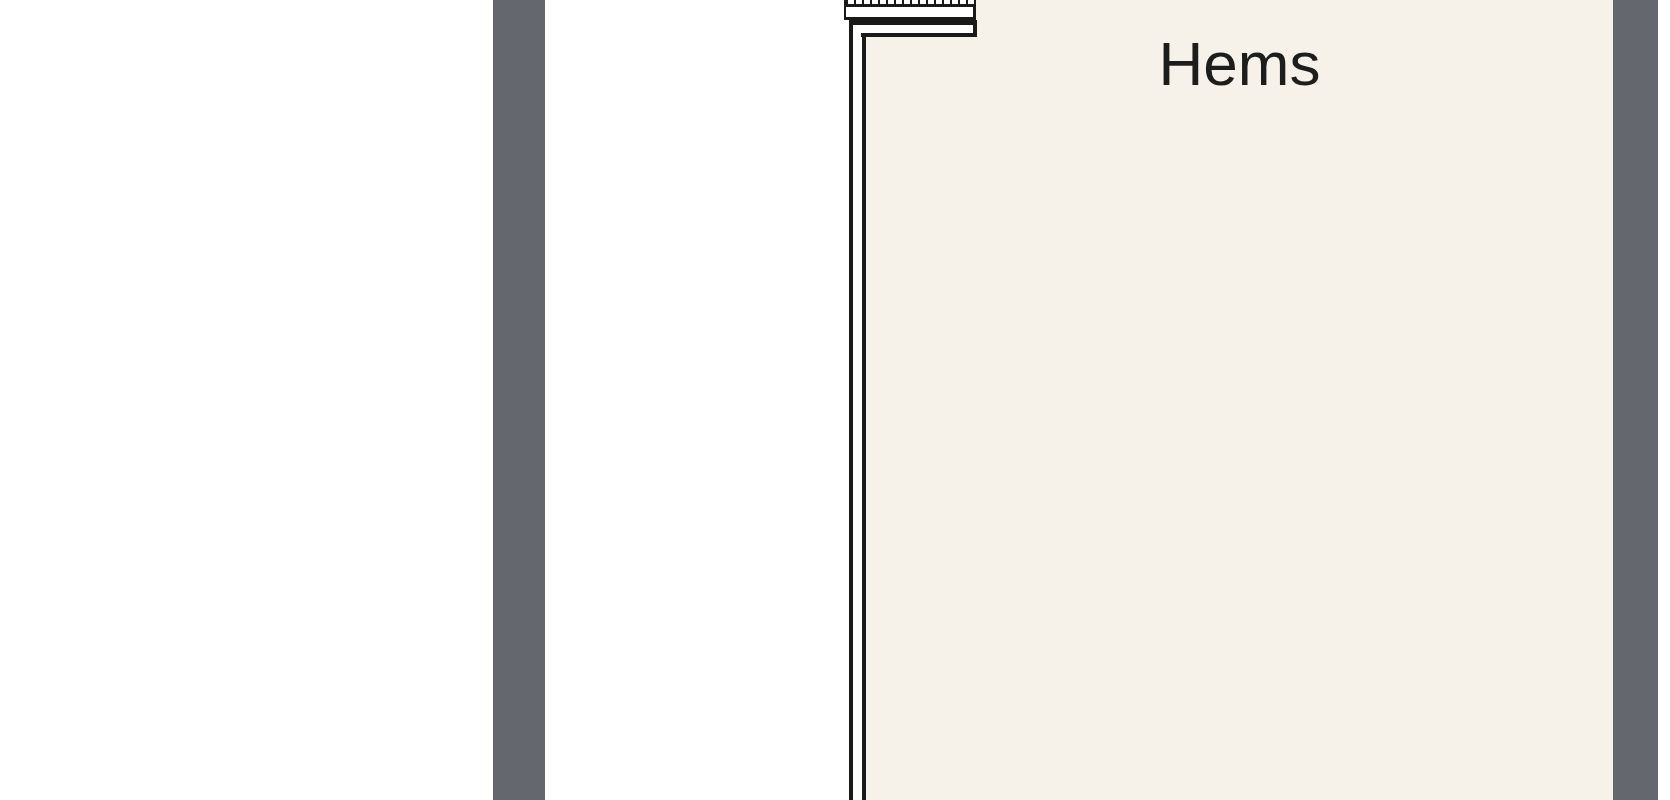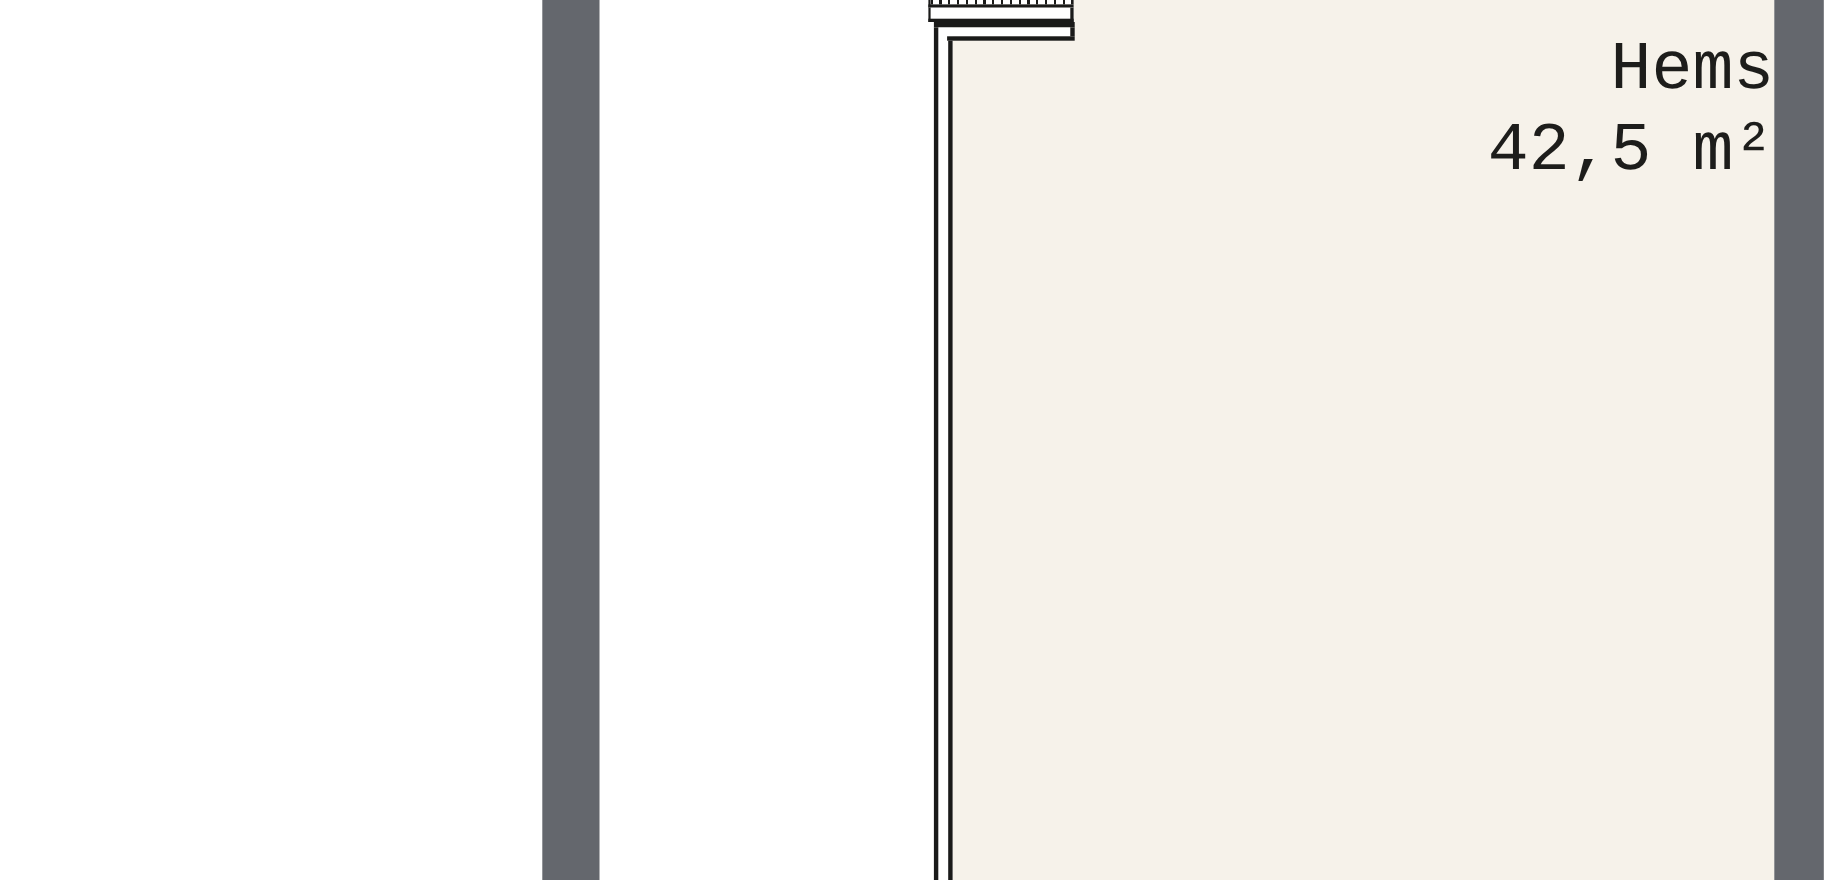--- a/index.html
+++ b/index.html
@@ -47,26 +47,25 @@
   .wall-top-outer{left:849px;top:20px;width:128px;height:5px;background:var(--line);}
   .wall-top-core {left:853px;top:25px;width:120px;height:8px;background:#ffffff;}
   .wall-top-inner{left:861px;top:33px;width:116px;height:4px;background:var(--line);}
   .wall-top-cap  {left:973px;top:25px;width:4px;height:8px;background:var(--line);}
   .wall-left-outer{left:849px;top:25px;width:4px;height:775px;background:var(--line);}
   .wall-left-inner{left:862px;top:37px;width:4px;height:763px;background:var(--line);}
 
   
   .room-label{
     left:866px;top:27px;width:747px;
-    text-align:right;
+    text-align:center;
     color:var(--text);
     font-size:62px;line-height:74px;
     letter-spacing:0;
     white-space:nowrap;
-    font-family:Liberation Mono, monospace;
   }
   .room-label div{pointer-events:none;}
 </style>
 </head>
 <body>
 
 <div class="canvas">
 
   <div class="abs wall-fill wall-fill-left"></div>
 
@@ -79,16 +78,15 @@
 
   <div class="abs wall-top-outer"></div>
   <div class="abs wall-top-core"></div>
   <div class="abs wall-top-inner"></div>
   <div class="abs wall-top-cap"></div>
   <div class="abs wall-left-outer"></div>
   <div class="abs wall-left-inner"></div>
 
   <div class="abs room-label">
     <div>Hems</div>
-    <div>42,5 m²</div>
   </div>
 
 </div>
 
 </body></html>

